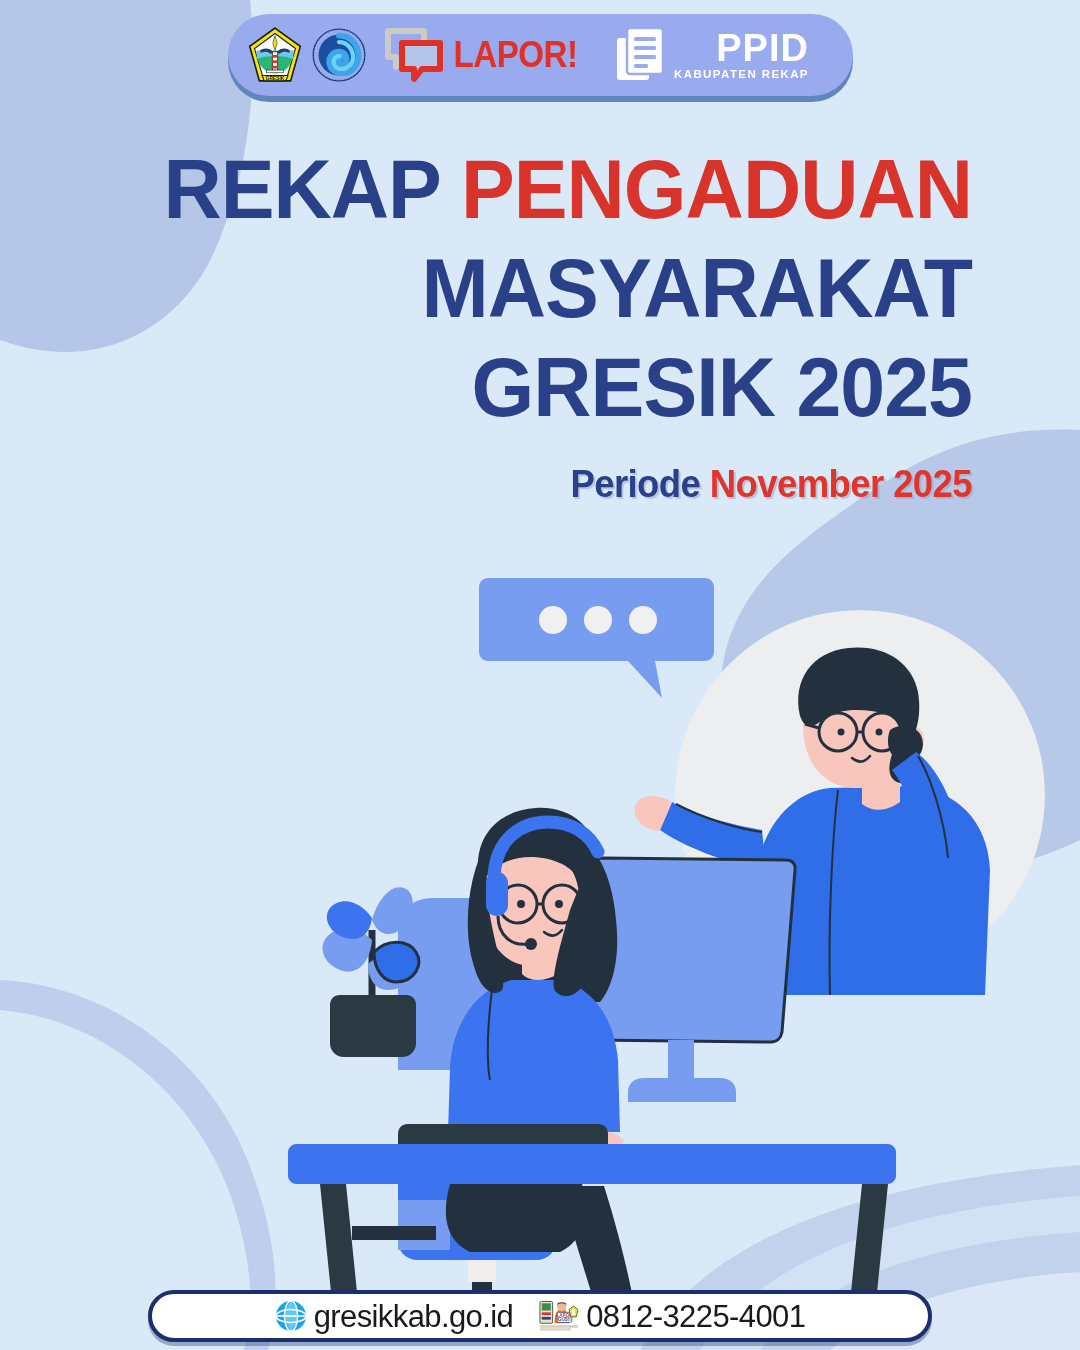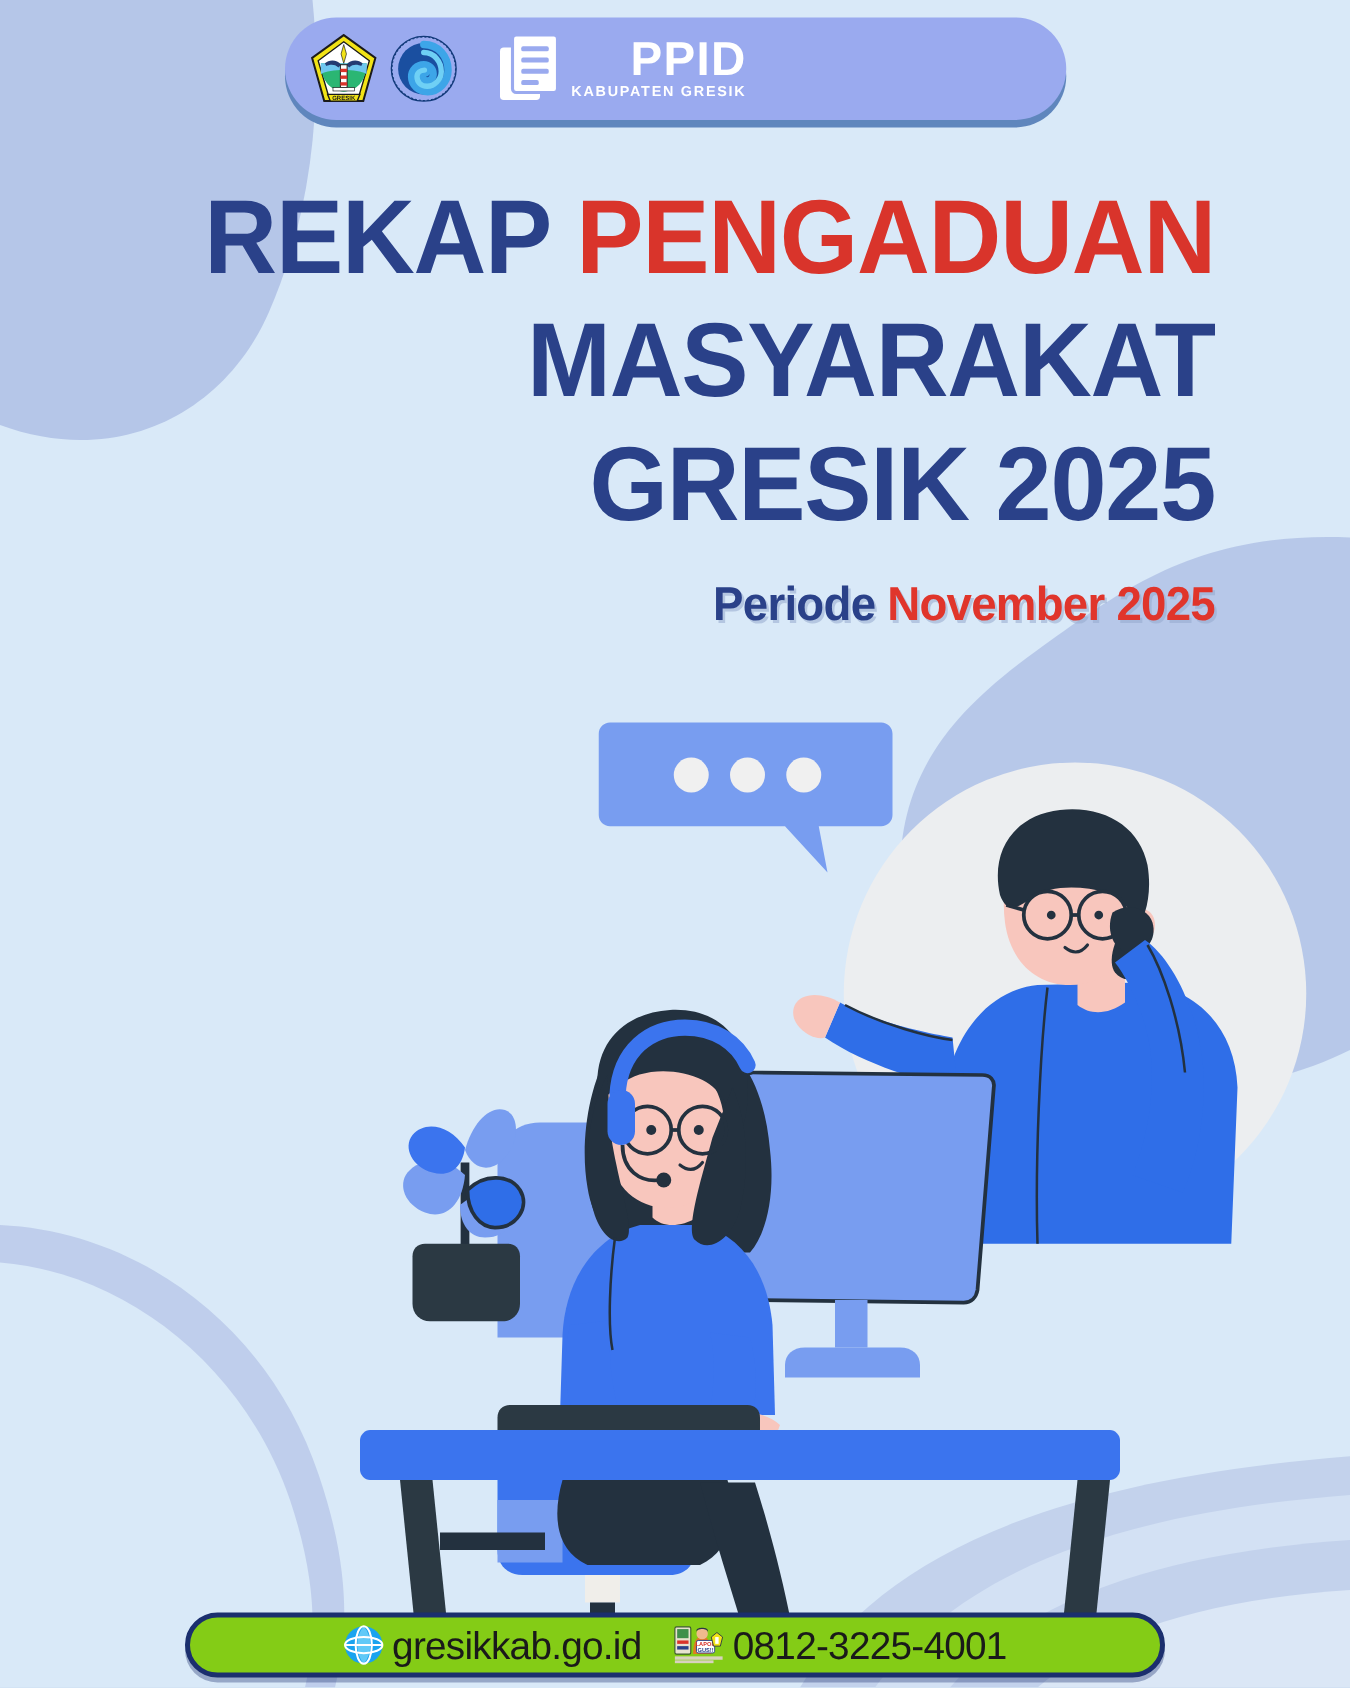--- a/index.html
+++ b/index.html
@@ -86,21 +86,21 @@
   #subtitle .t-red { color:#e0352b; }
 
   
   #illustration { position:absolute; left:0; top:540px; width:1080px; height:760px; }
 
   
   #footer-pill {
     position:absolute;
     left:148px; top:1290px;
     width:784px; height:52px;
-    background:#84cc16;
+    background:#ffffff;
     border:4px solid #1b2f6e;
     border-radius:28px;
     display:flex; align-items:center; justify-content:center;
     gap:26px;
     box-shadow:0 4px 0 rgba(27,47,110,0.35);
   }
   .foot-item { display:flex; align-items:center; gap:7px; }
   .foot-text {
     font-family:"Liberation Sans", sans-serif;
     font-size:31px; color:#1a1a1a; line-height:1;
@@ -156,33 +156,40 @@
     <div class="logo-slot">
       <svg class="diskominfo" viewBox="0 0 100 100">
         <circle cx="50" cy="50" r="48" fill="none" stroke="#123a7a" stroke-width="2"></circle>
         <circle cx="50" cy="50" r="38" fill="#1a4fa0"></circle>
         <path d="M50,14 C72,14 86,32 86,52 C86,70 72,84 56,84 C42,84 32,74 32,62 C32,52 40,44 50,44 C58,44 64,50 64,58 C64,64 60,68 55,68 C51,68 48,65 48,61 C48,58 50,56 53,56" fill="none" stroke="#3da5e8" stroke-width="11" stroke-linecap="round"></path>
         <path d="M50,26 C66,26 76,40 76,54 C76,66 66,76 55,76 C46,76 40,70 40,62 C40,56 45,52 51,52" fill="none" stroke="#6fd0f5" stroke-width="8" stroke-linecap="round"></path>
         <circle cx="50" cy="50" r="47" fill="none" stroke="#123a7a" stroke-width="1.5" stroke-dasharray="3 3"></circle>
       </svg>
     </div>
 
+    <div id="lapor-logo">
+      <svg width="62" height="56" viewBox="0 0 62 56">
+        <path d="M4,4 H40 V30 H22 L12,40 V30 H4 Z" fill="none" stroke="#c9cbc7" stroke-width="6" stroke-linejoin="round"></path>
+        <path d="M18,16 H56 V42 H38 L30,52 V42 H18 Z" fill="#b5c4ea" stroke="#e03127" stroke-width="6" stroke-linejoin="round"></path>
+      </svg>
+      <span id="lapor-text">LAPOR!</span>
+    </div>
 
     <div id="ppid-logo">
       <svg width="52" height="58" viewBox="0 0 52 58">
         <rect x="2" y="12" width="32" height="42" rx="3" fill="#ffffff"></rect>
         <rect x="12" y="2" width="36" height="46" rx="3" fill="#ffffff" stroke="#9aaaef" stroke-width="2.5"></rect>
         <rect x="19" y="11" width="22" height="4" rx="1.5" fill="#9aaaef"></rect>
         <rect x="19" y="20" width="22" height="4" rx="1.5" fill="#9aaaef"></rect>
         <rect x="19" y="29" width="22" height="4" rx="1.5" fill="#9aaaef"></rect>
         <rect x="19" y="38" width="14" height="4" rx="1.5" fill="#9aaaef"></rect>
       </svg>
       <div id="ppid-words">
         <span id="ppid-main">PPID</span>
-        <span id="ppid-sub">KABUPATEN GRESIK</span>
+        <span id="ppid-sub">KABUPATEN REKAP</span>
       </div>
     </div>
   </div>
 
   <div id="headline">
     <div class="title-line"><span>REKAP </span><span class="t-red">PENGADUAN</span></div>
     <div class="title-line">MASYARAKAT</div>
     <div class="title-line">GRESIK 2025</div>
     <div id="subtitle"><span>Periode </span><span class="t-red">November 2025</span></div>
   </div>

